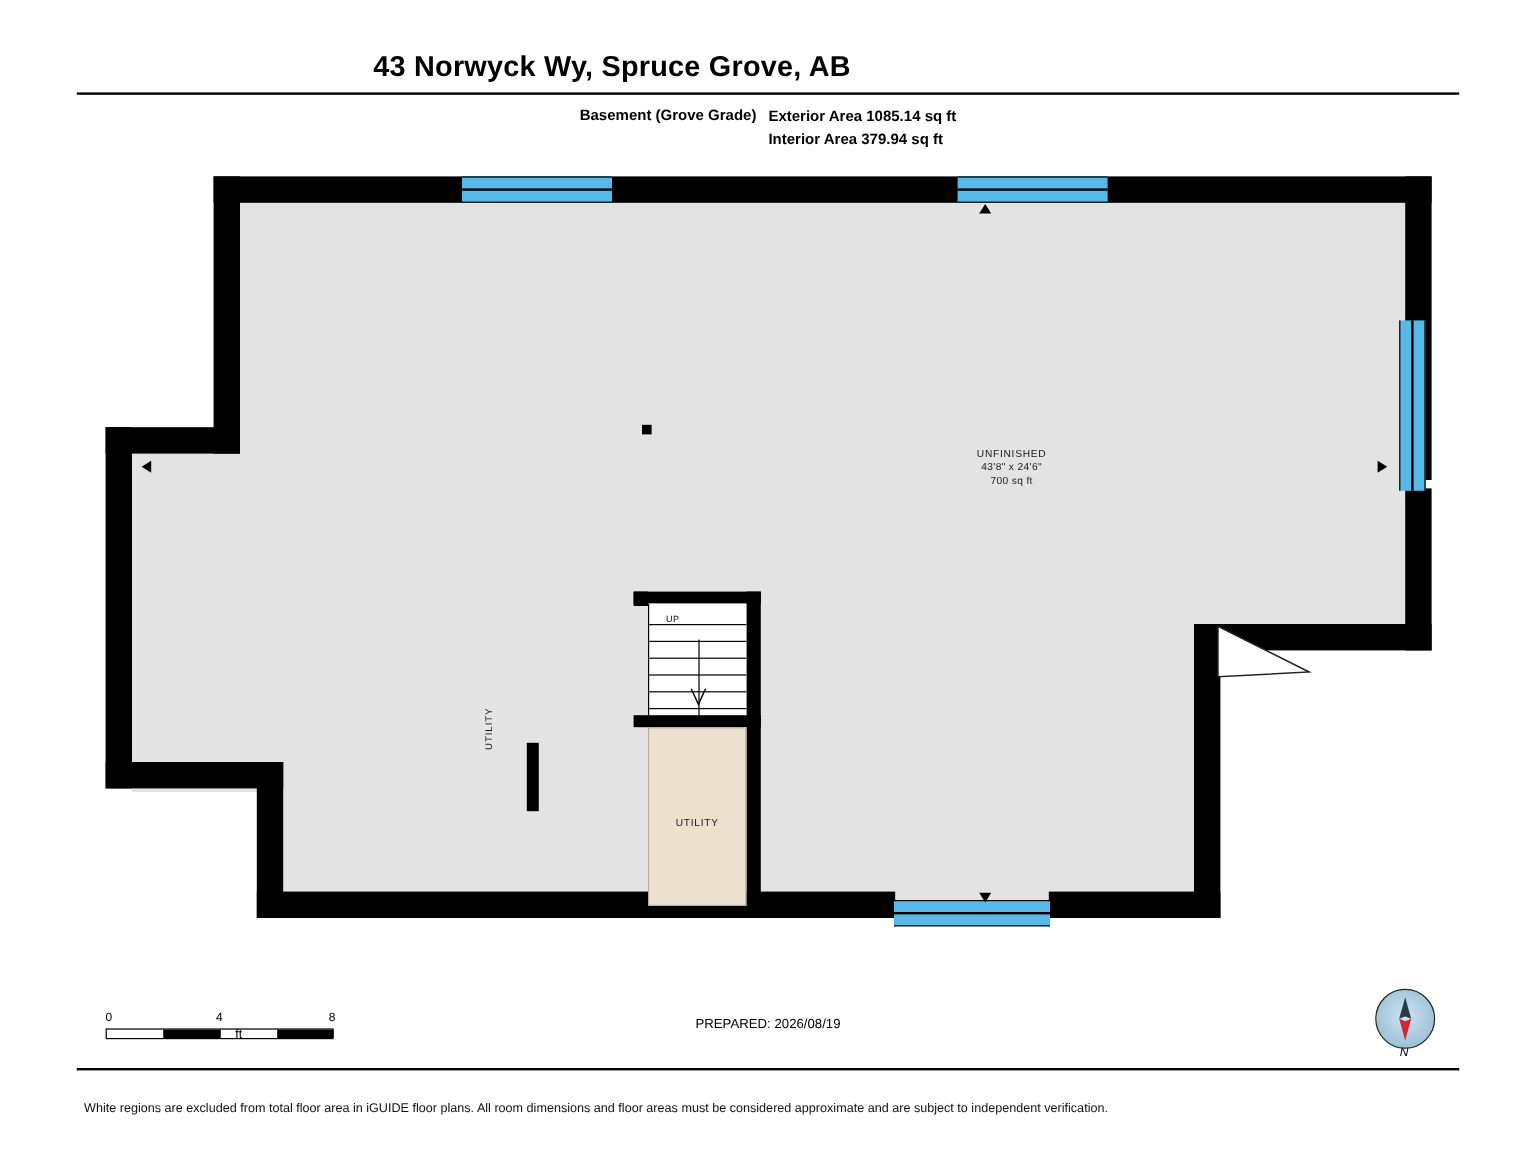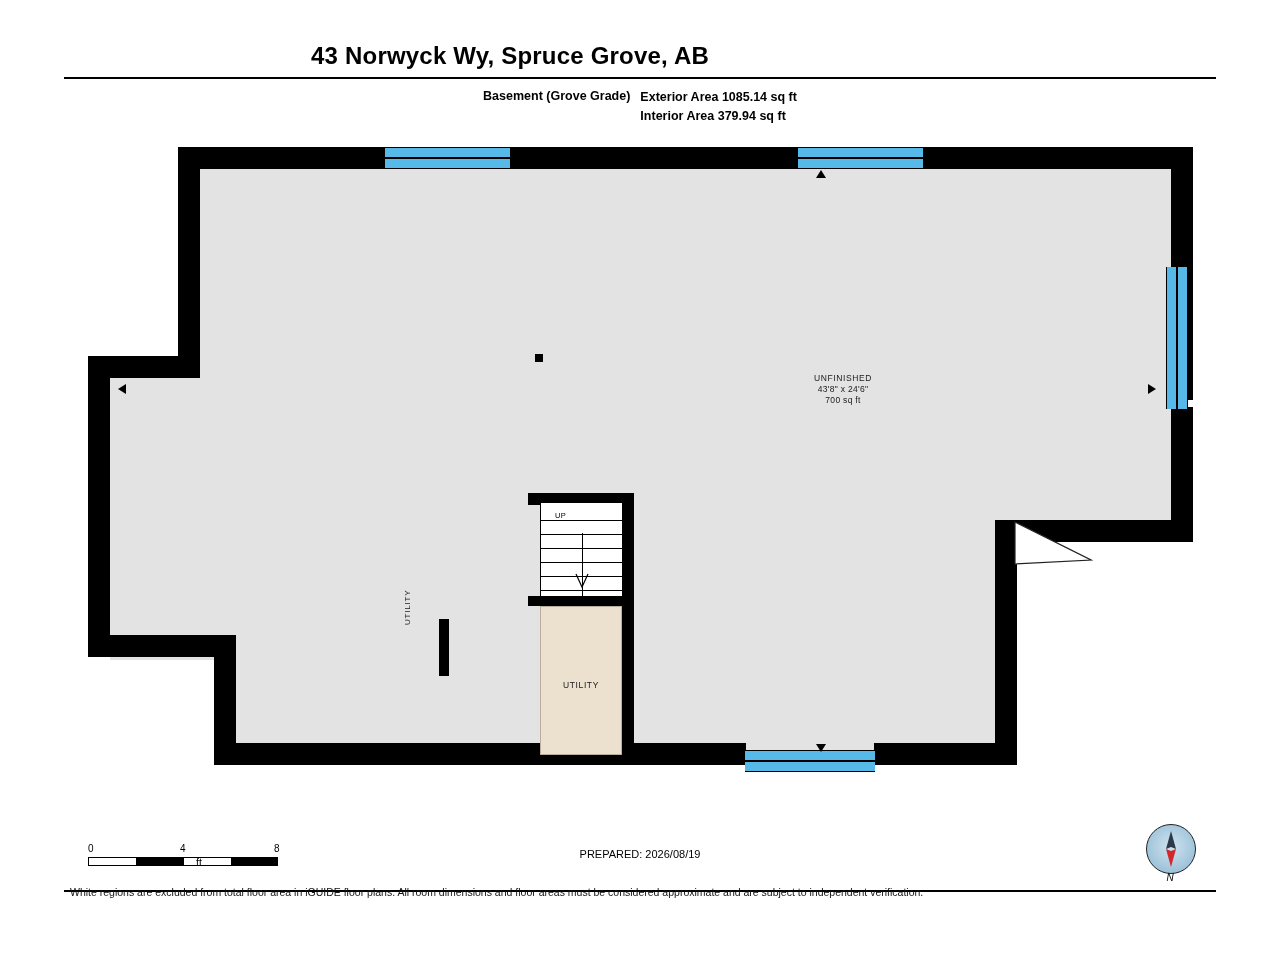--- a/index.html
+++ b/index.html
@@ -236,21 +236,21 @@
   #footer-rule {
     position: absolute;
     top: 890px;
     left: 64px;
     width: 1152px;
     height: 2px;
     background: #000;
   }
   #disclaimer {
     position: absolute;
-    top: 886px;
+    top: 918px;
     left: 70px;
     width: 1150px;
     font-size: 10.5px;
     color: #111;
   }
 </style>
 </head>
 <body>
 
 <div id="title">43 Norwyck Wy, Spruce Grove, AB</div>

